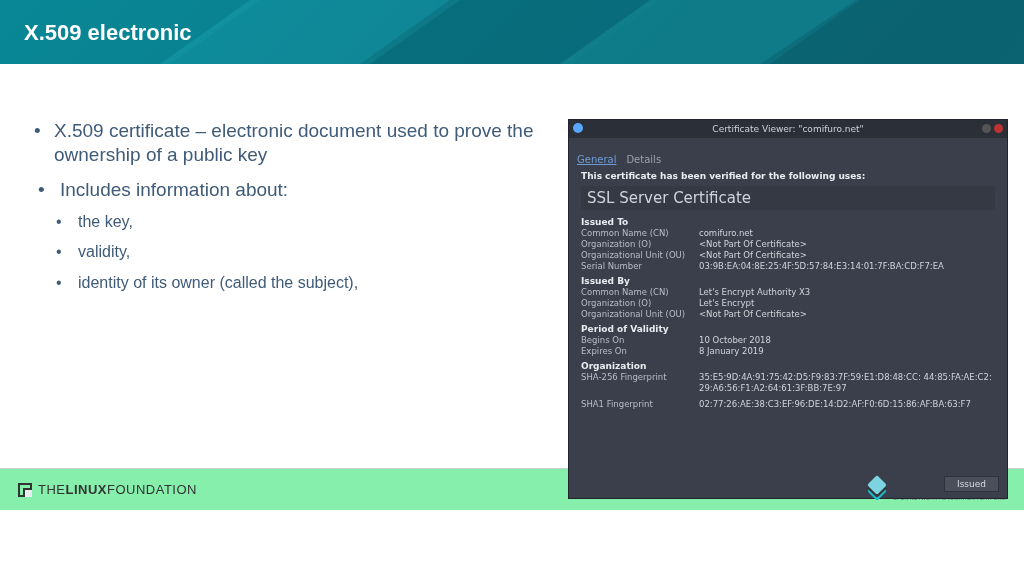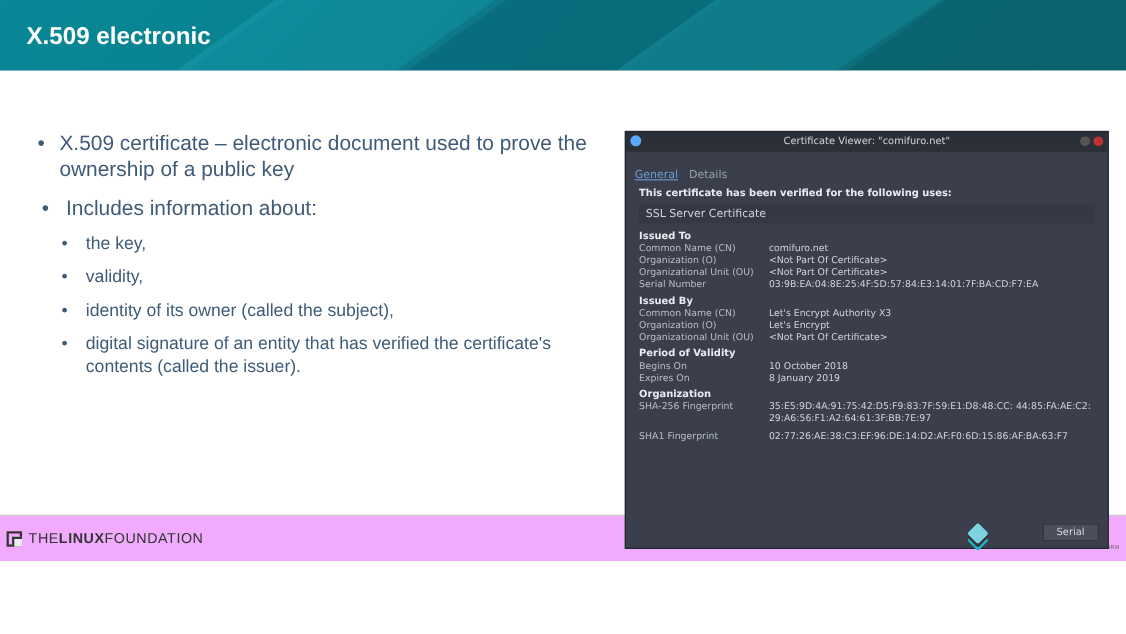--- a/index.html
+++ b/index.html
@@ -75,42 +75,42 @@
   .cert-titlebar .tb-right .b { background: #b33; }
 
   .cert-tabs { padding: 16px 8px 0 8px; font-size: 10px; }
   .cert-tabs span { margin-right: 10px; color: #6d9cd6; cursor: pointer; }
   .cert-tabs span.inactive { color: #9aa1ad; }
   .cert-tabs span.active { text-decoration: underline; }
 
   .cert-msg { padding: 6px 8px 3px 12px; font-weight: bold; color: #e8ebf0; font-size: 9px; }
   .cert-use {
     margin: 2px 12px 4px 12px; padding: 3px 6px;
-    background: #343944; font-size: 10px; color: #cfd3dc;
+    background: #343944; font-size: 15px; color: #cfd3dc;
   }
 
   .sect { padding: 3px 12px 1px 12px; }
   .sect-h { font-weight: bold; color: #e8ebf0; font-size: 9px; margin-bottom: 1px; }
   .kv { display: flex; line-height: 1.3; font-size: 8.5px; }
   .kv .k { flex: 0 0 118px; color: #b8bdc8; }
   .kv .v { flex: 1; color: #d0d4dc; word-break: break-all; }
 
   .cert-close {
     position: absolute; right: 8px; bottom: 6px;
     background: #4a4f5b; color: #d8dbe0;
     font-size: 9px; padding: 2px 12px;
     border: 1px solid #2d323c;
   }
 
   .footer {
     height: 42px;
     border-top: 1px solid #ccc;
-    background: #f0abfc;
+    background: #86efac;
     display: flex; align-items: center; justify-content: space-between;
-    padding: 0 6px;
+    padding: 0 18px;
   }
   .lf-logo { display: flex; align-items: center; gap: 6px; color: #333; }
   .lf-box { width: 14px; height: 14px; border: 2px solid #333; position: relative; }
   .lf-box::after { content: ""; position: absolute; right: -2px; bottom: -2px; width: 7px; height: 7px; border-left: 2px solid #333; border-top: 2px solid #333; background: #ebecee; }
   .lf-text { font-size: 13px; letter-spacing: .5px; }
   .lf-text .thin { font-weight: 300; }
   .lf-text .bold { font-weight: 800; }
 
   .onap-logo { display: flex; align-items: center; gap: 6px; }
   .onap-ico { width: 20px; height: 20px; position: relative; }
@@ -139,21 +139,20 @@
 <div class="body">
   <div class="text-col">
     <ul>
       <li>X.509 certificate – electronic document used to prove the ownership of a public key</li>
       <ul>
         <li>Includes information about:</li>
         <ul>
           <li>the key,</li>
           <li>validity,</li>
           <li>identity of its owner (called the subject),</li>
-          <li>digital signature of an entity that has verified the certificate's contents (called the issuer).</li>
         </ul>
       </ul>
     </ul>
   </div>
 
   <div class="shot-col">
     <div class="cert-window">
       <div class="cert-titlebar">
         <span class="tb-left"></span>
         <span>Certificate Viewer: "comifuro.net"</span>
@@ -221,21 +220,21 @@
         <div class="kv">
             <div class="k">SHA-256 Fingerprint</div>
             <div class="v">35:E5:9D:4A:91:75:42:D5:F9:83:7F:59:E1:D8:48:CC: 44:85:FA:AE:C2:29:A6:56:F1:A2:64:61:3F:BB:7E:97</div>
           </div>
         <div class="kv" style="margin-top:4px;">
             <div class="k">SHA1 Fingerprint</div>
             <div class="v">02:77:26:AE:38:C3:EF:96:DE:14:D2:AF:F0:6D:15:86:AF:BA:63:F7</div>
           </div>
       </div>
 
-      <div class="cert-close">Serial</div>
+      <div class="cert-close">Issued</div>
     </div>
   </div>
 </div>
 
 <div class="footer">
   <div class="lf-logo">
     <div class="lf-box"></div>
     <div class="lf-text">
       <span class="thin">THE</span><span class="bold">LINUX</span><span class="thin">FOUNDATION</span>
     </div>

